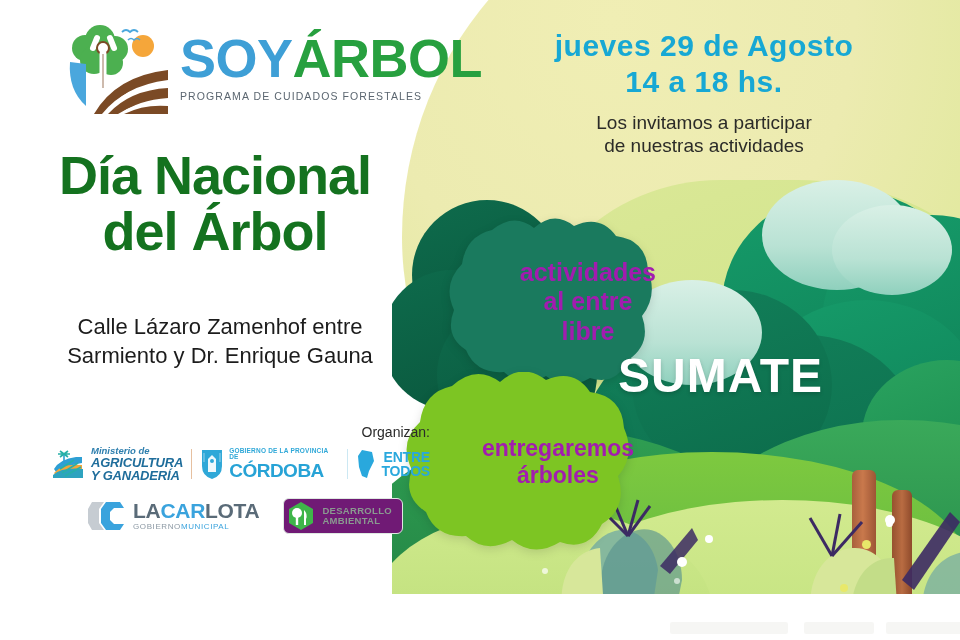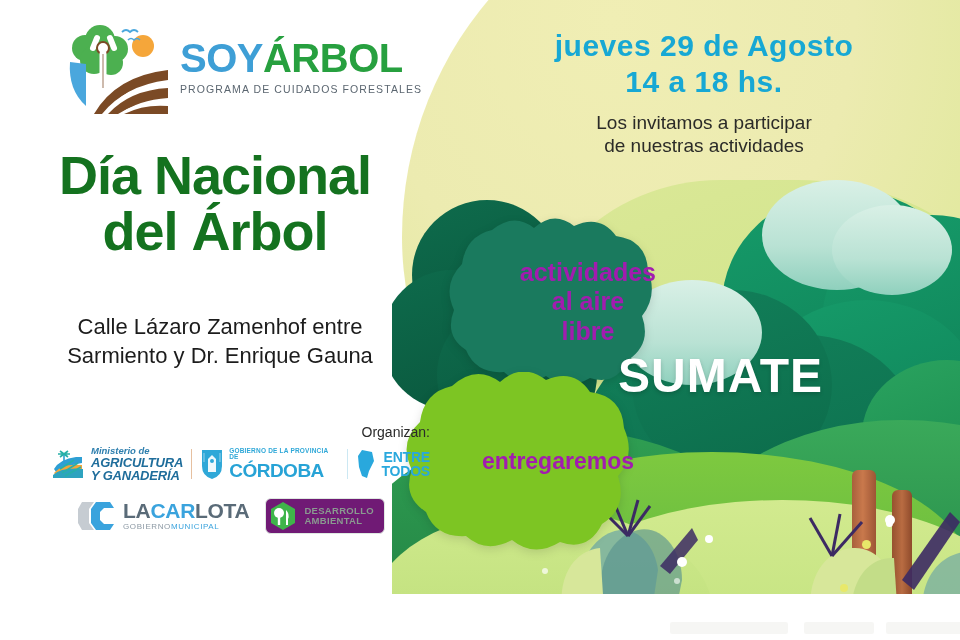--- a/index.html
+++ b/index.html
@@ -159,21 +159,21 @@
     text-shadow: 0 2px 4px rgba(0,0,0,.18);
   }
 
   
   .left-col { position: absolute; left: 0; top: 0; width: 430px; height: 640px; z-index: 20; }
 
   .logo-row { position: absolute; left: 64px; top: 18px; display: flex; align-items: center; }
   .logo-mark { width: 108px; height: 96px; flex: 0 0 auto; }
   .logo-text { margin-left: 8px; }
   .soyarbol {
-    font-size: 40px; font-weight: 800; letter-spacing: -0.5px; line-height: 1;
+    font-size: 54px; font-weight: 800; letter-spacing: -0.5px; line-height: 1;
   }
   .soy { color: #3e9fd6; }
   .arbol { color: #27a03f; }
   .logo-sub {
     color: #5b6670;
     font-size: 10.5px;
     letter-spacing: 1.1px;
     margin-top: 5px;
     white-space: nowrap;
   }
@@ -207,22 +207,22 @@
     font-size: 14px;
   }
 
   .sponsor-row1 {
     position: absolute;
     left: 52px; top: 446px;
     display: flex; align-items: center; gap: 8px;
   }
   .sponsor-row2 {
     position: absolute;
-    left: 76px; top: 498px;
-    display: flex; align-items: center; gap: 16px; justify-content: center;
+    left: 86px; top: 498px;
+    display: flex; align-items: center; gap: 24px; justify-content: center;
   }
   .vdiv { width: 1px; height: 30px; background: #e0b088; opacity: .8; }
   .vdiv.blue { background: #bfe2f0; }
 
   
   .minagri { display: flex; align-items: center; gap: 5px; }
   .minagri-txt { line-height: 1.02; font-style: italic; }
   .minagri-t1 { color: #2e7fae; font-size: 9.5px; font-weight: 600; }
   .minagri-t2 { color: #1f6d9b; font-size: 13px; font-weight: 800; letter-spacing: -.2px; }
   .minagri-t3 { color: #1f6d9b; font-size: 13px; font-weight: 800; letter-spacing: -.2px; }
@@ -345,31 +345,32 @@
       <div>de nuestras actividades</div>
     </div>
   </div>
 
   <div class="bubble bubble-outdoor">
     <svg class="blobshape" viewBox="0 0 208 168" preserveAspectRatio="none">
       <path d="M44 12 Q66 -6 86 10 Q106 -8 126 8 Q152 -4 168 18 Q198 22 200 52 Q210 78 194 98 Q204 126 180 142 Q168 168 142 160 Q118 174 98 158 Q74 172 56 154 Q28 156 18 132 Q-4 118 6 92 Q-6 66 14 46 Q18 18 44 12 Z" fill="#1a7a5e"></path>
     </svg>
     <div class="inner">
       <div>actividades</div>
-      <div>al aire</div>
+      <div>al entre</div>
       <div>libre</div>
     </div>
   </div>
 
   <div class="bubble bubble-trees">
     <svg class="blobshape" viewBox="0 0 230 180" preserveAspectRatio="none">
       <path d="M48 14 Q72 -8 96 10 Q118 -10 142 8 Q170 -4 186 20 Q218 24 220 56 Q232 84 214 104 Q224 136 198 152 Q184 180 156 170 Q130 186 108 168 Q82 182 62 164 Q32 166 22 140 Q-2 124 8 98 Q-6 70 16 50 Q20 20 48 14 Z" fill="#7dc523"></path>
     </svg>
     <div class="inner">
       <div>entregaremos</div>
+      <div>árboles</div>
     </div>
   </div>
 
   <div class="sumate">SUMATE</div>
 
   <div class="left-col">
 
     <div class="logo-row">
       <svg class="logo-mark" viewBox="0 0 108 96">
 

